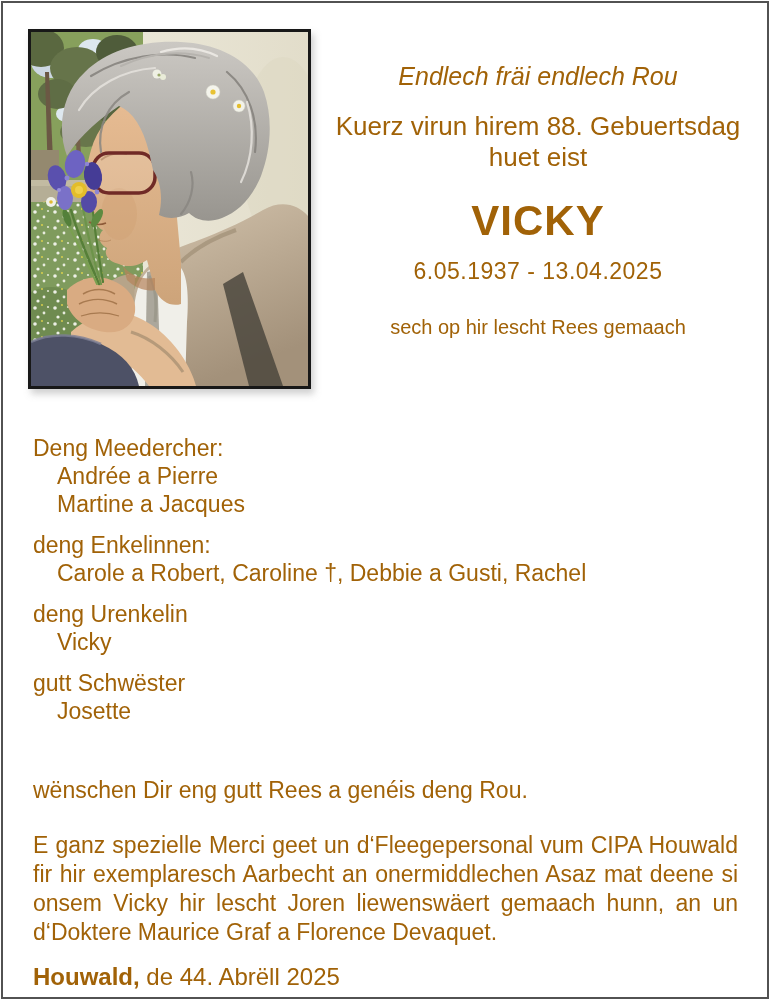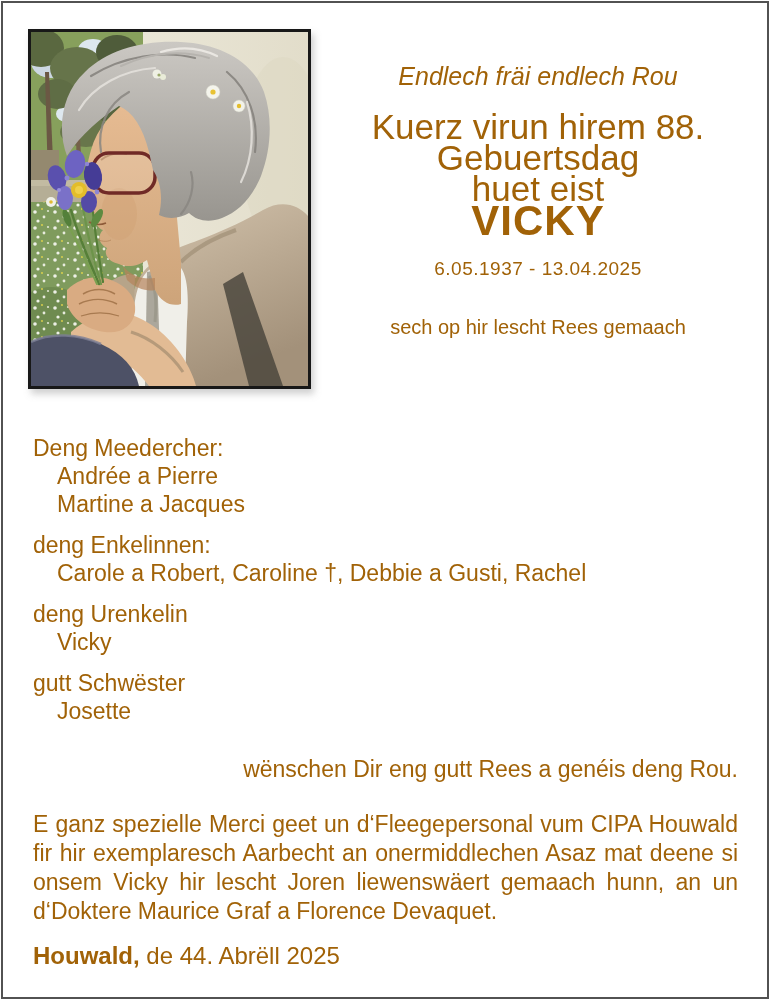--- a/index.html
+++ b/index.html
@@ -11,28 +11,28 @@
     position:absolute; inset:1px; border:2px solid #525252; pointer-events:none;
   }
   .photo-frame {
     position:absolute; left:28px; top:29px; width:277px; height:354px;
     border:3px solid #181818; background:#e9e6da;
     box-shadow:3px 5px 7px rgba(120,120,120,0.35);
   }
   .photo-frame svg { display:block; width:100%; height:100%; }
   .header-col { position:absolute; left:312px; top:0; width:452px; text-align:center; }
   .motto   { position:absolute; top:62px;  width:100%; font-style:italic; font-size:25px; }
-  .intro   { position:absolute; top:111px; width:100%; font-size:35px; line-height:31px; }
+  .intro   { position:absolute; top:111px; width:100%; font-size:26px; line-height:31px; }
   .name    { position:absolute; top:197px; width:100%; font-size:42px; font-weight:bold; letter-spacing:1px; }
-  .dates   { position:absolute; top:258px; width:100%; font-size:19px; letter-spacing:0.5px; }
+  .dates   { position:absolute; top:258px; width:100%; font-size:23px; letter-spacing:0.5px; }
   .closing { position:absolute; top:316px; width:100%; font-size:20px; }
   .body-col { position:absolute; left:33px; top:434px; width:705px; font-size:23px; }
   .fam-group { margin-bottom:13px; line-height:28px; }
   .fam-member { padding-left:24px; }
-  .wish { margin-top:30px; line-height:28px;text-align:right; }
+  .wish { margin-top:51px; line-height:28px; }
   .thanks { margin:27px 0 16px 0; line-height:29px; text-align:justify; }
   .dateline { margin-top:13px; font-size:24px; }
   .place { font-weight:bold; }
 </style>
 </head>
 <body>
 
 <div class="page">
   <div class="notice-border"></div>
 

